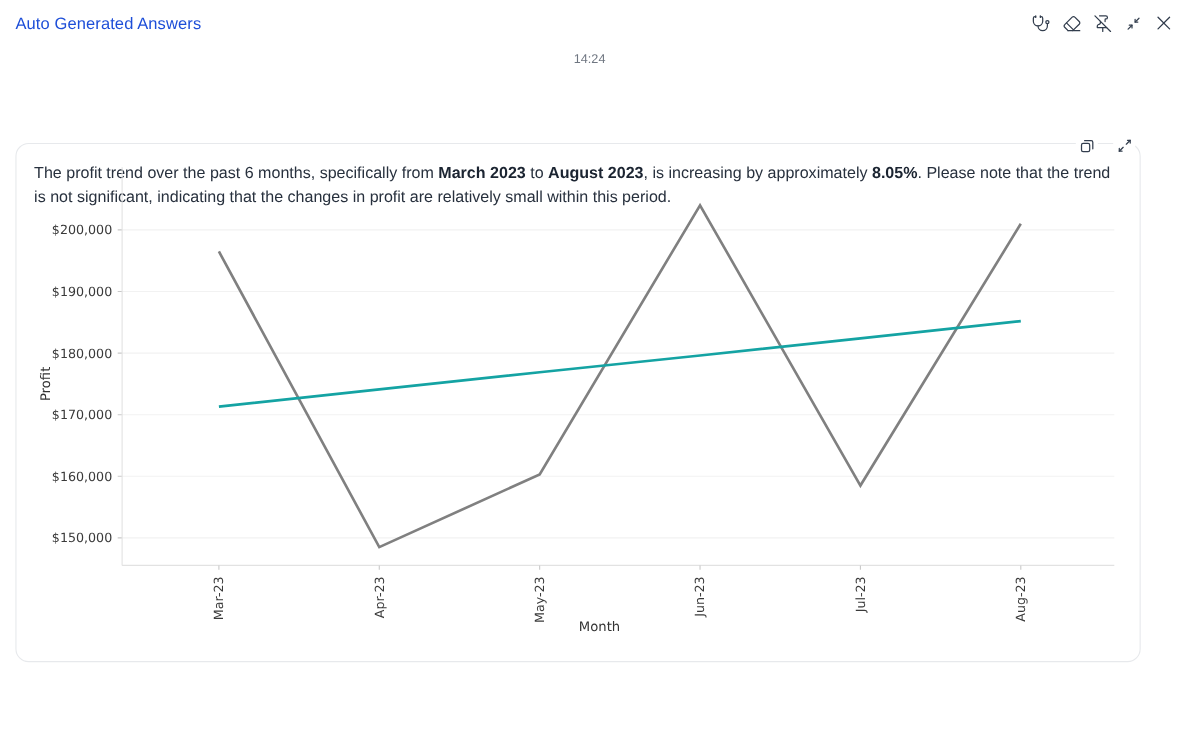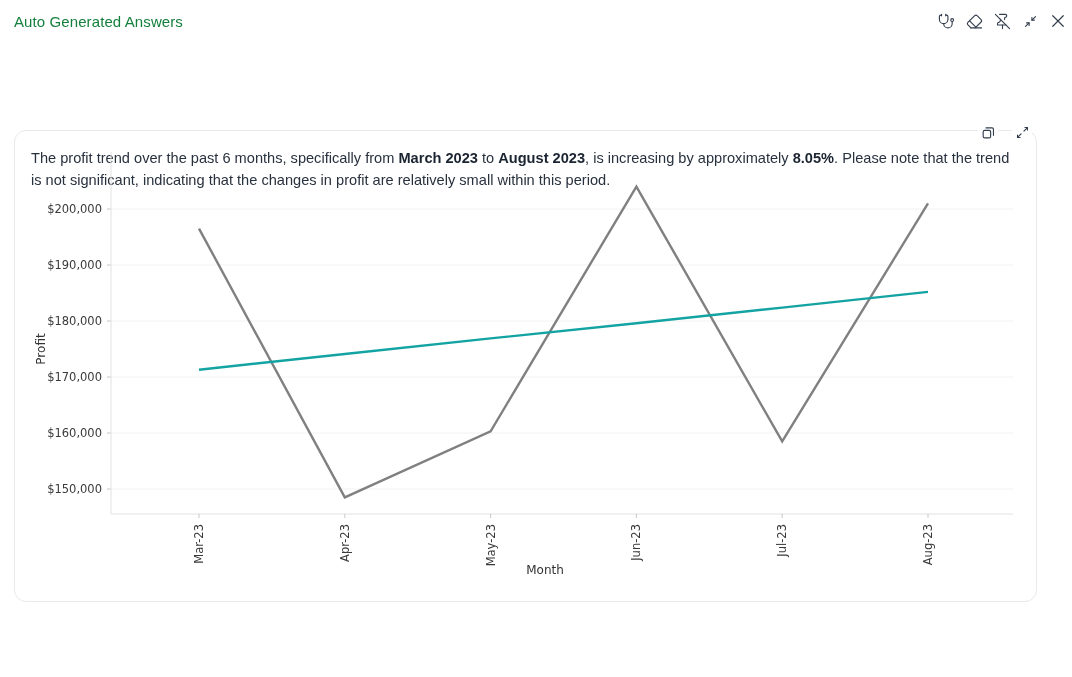--- a/index.html
+++ b/index.html
@@ -1,21 +1,21 @@
 <!DOCTYPE html>
 <html><head>
 <meta charset="utf-8">
 <style>
   * { margin:0; padding:0; box-sizing:border-box; }
   html,body { background:#fff; }
   body { font-family:"Liberation Sans", sans-serif; color:#28313e; }
   #app { position:relative; width:1072px; height:677px; background:#fff; overflow:hidden; }
 
   
-  .hdr-title { position:absolute; left:14px; top:13px; font-size:15px; color:#15803d; letter-spacing:.1px; }
+  .hdr-title { position:absolute; left:14px; top:13px; font-size:15px; color:#1d4ed8; letter-spacing:.1px; }
   .hdr-icons { position:absolute; right:5px; top:12px; display:flex; gap:10px; }
   .icon-btn { width:18px; height:18px; display:flex; align-items:center; justify-content:center;
               background:none; border:none; cursor:pointer; padding:0; }
   .icon-btn svg { stroke:#333e4e; fill:none; stroke-width:1.6; stroke-linecap:round; stroke-linejoin:round; }
 
   
   .timestamp { position:absolute; top:48px; left:0; width:100%; text-align:center;
                font-size:11.5px; color:#6f7681; }
 
   
@@ -74,20 +74,21 @@
       </svg>
     </button>
     <button class="icon-btn">
       <svg width="18" height="18" viewBox="0 0 24 24">
         <path d="M5 5l14 14"></path>
           <path d="M19 5L5 19"></path>
       </svg>
     </button>
   </div>
 
+  <div class="timestamp">14:24</div>
 
 
   <div class="card-actions">
     <button class="icon-btn">
       <svg width="17" height="17" viewBox="0 0 24 24">
         <rect x="4.5" y="9" width="10.5" height="10.5" rx="2"></rect>
         <path d="M8.5 5.5H17a2 2 0 0 1 2 2v8.5"></path>
       </svg>
     </button>
     <button class="icon-btn">

